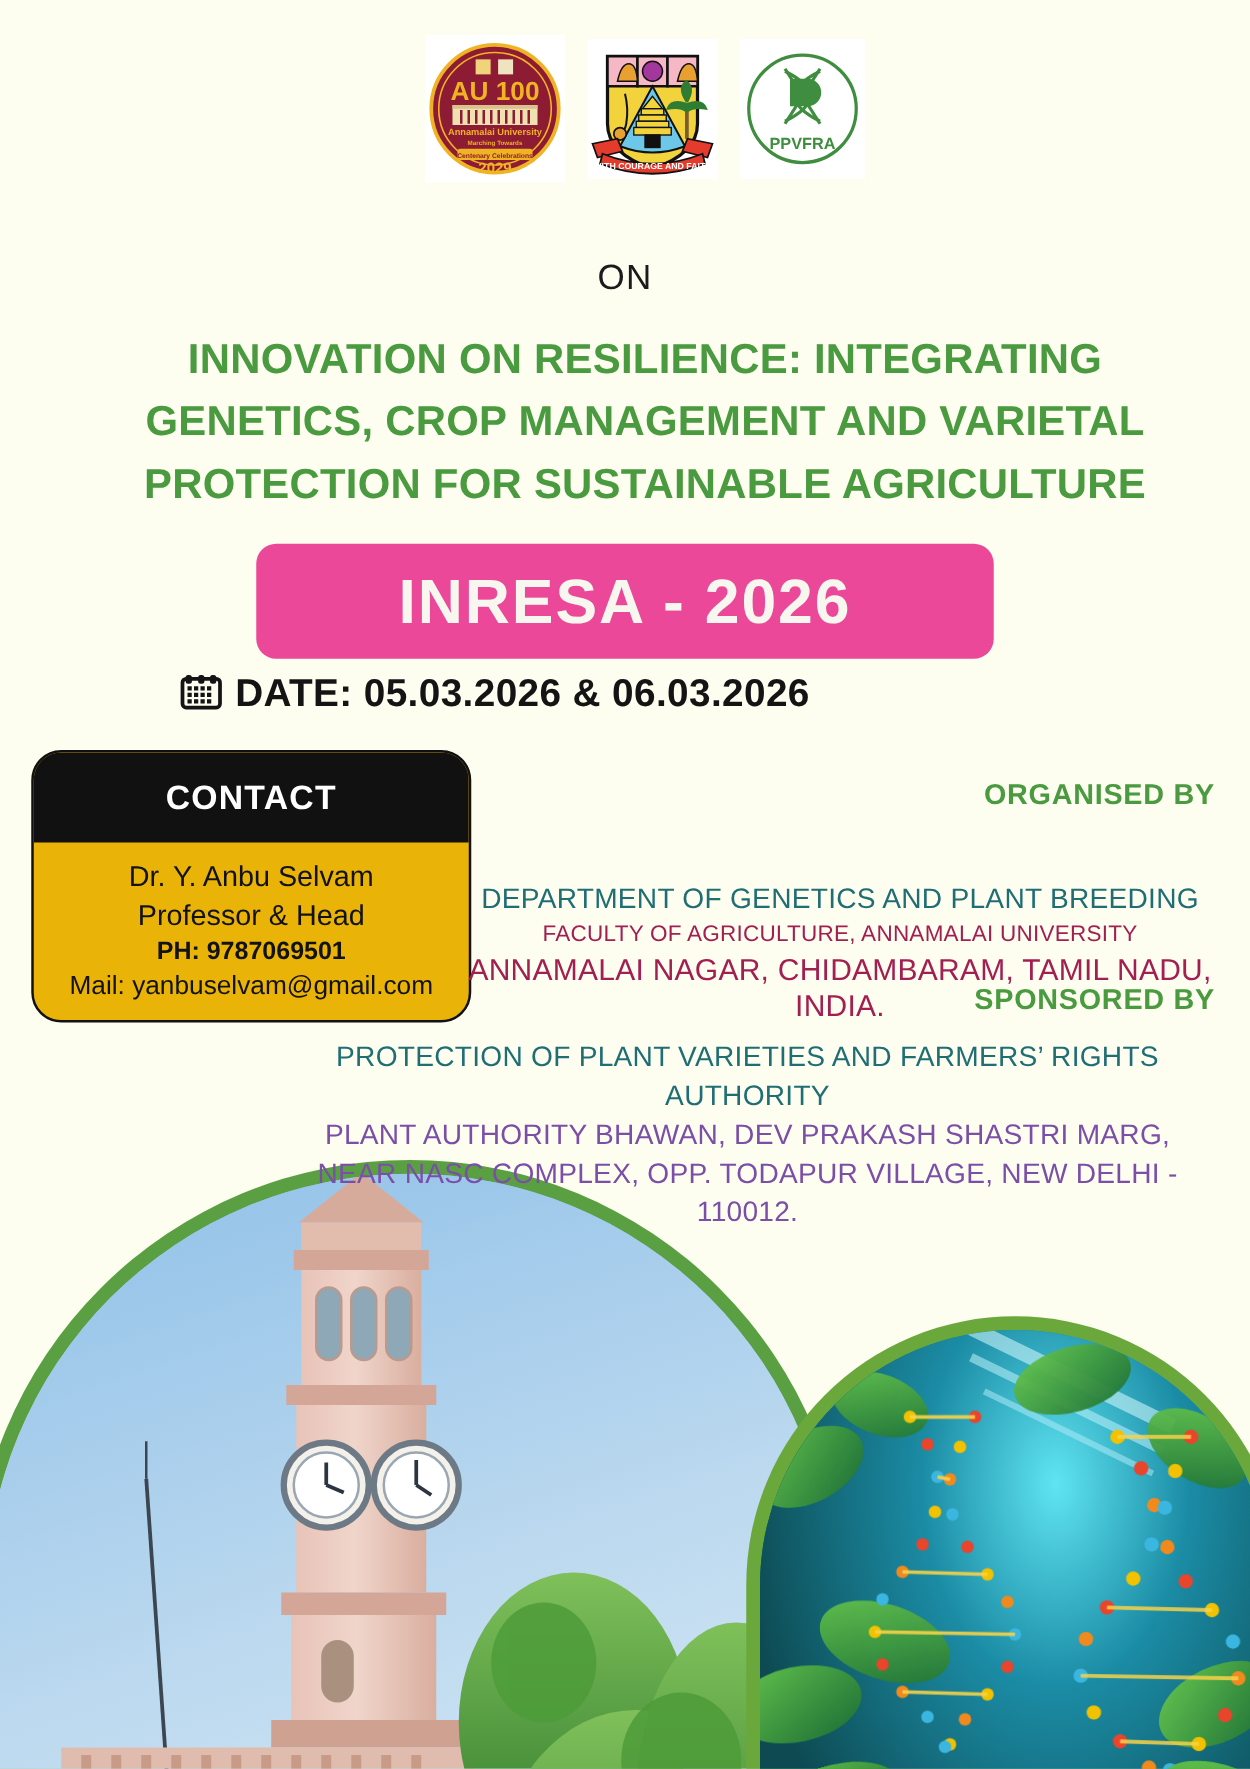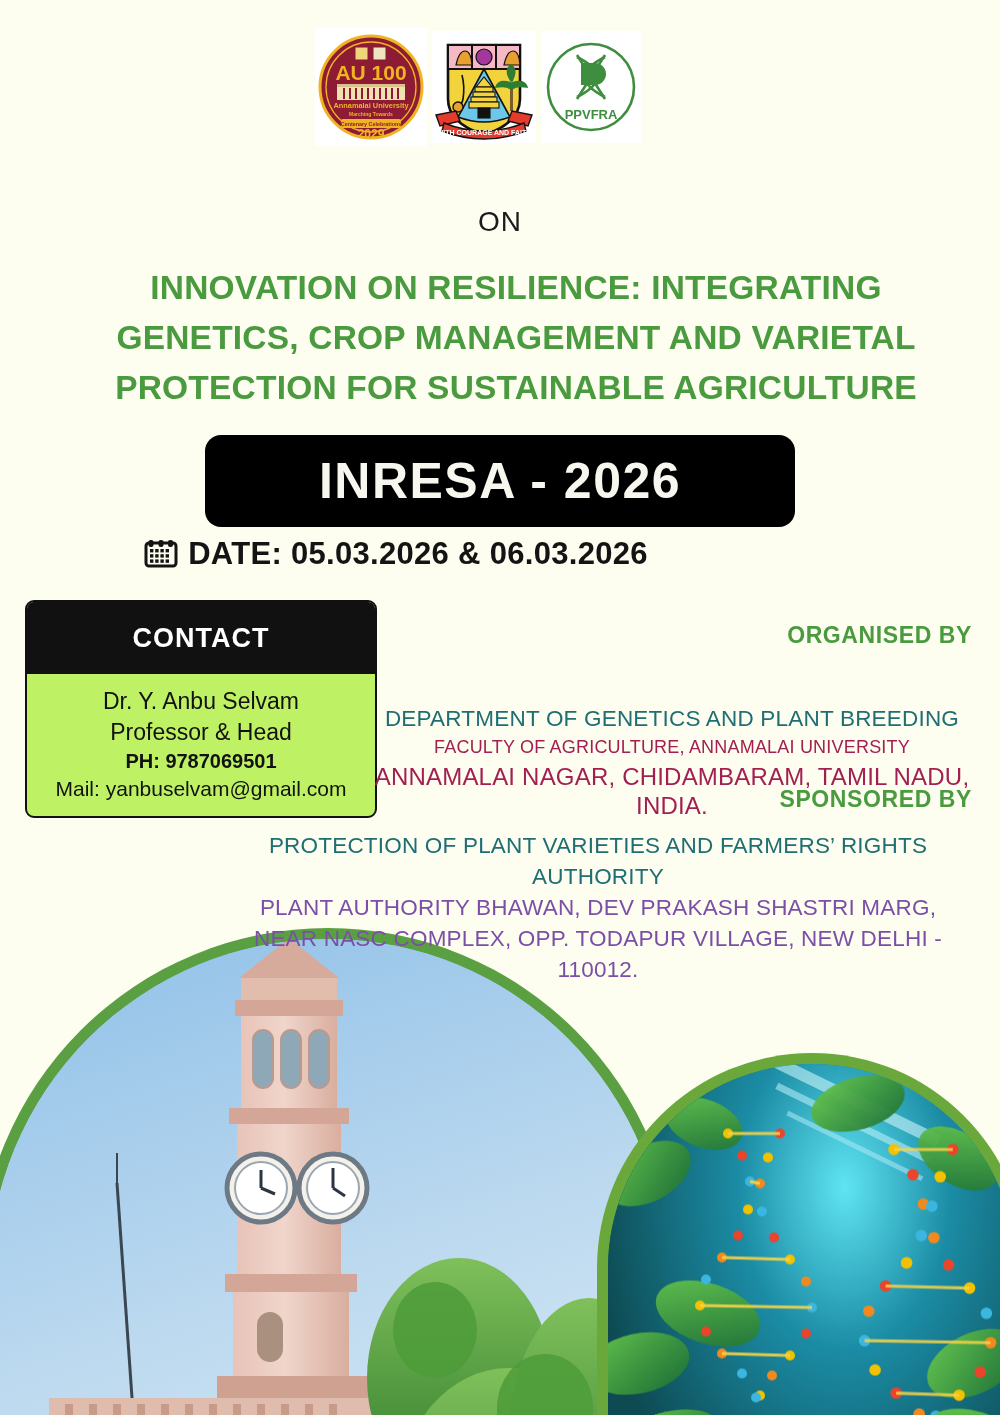--- a/index.html
+++ b/index.html
@@ -70,22 +70,23 @@
 
   
   .logo-row {
     position: absolute;
     left: 0;
     top: 28px;
     width: 955px;
     display: flex;
     justify-content: center;
     align-items: center;
-    gap: 5px;
+    gap: 18px;
     z-index: 6;
+    padding-left: 38px;
   }
   .logo-box {
     background: #ffffff;
     display: flex;
     align-items: center;
     justify-content: center;
   }
   .logo-au { width: 112px; height: 118px; }
   .logo-crest { width: 104px; height: 112px; }
   .logo-ppv { width: 100px; height: 112px; }
@@ -129,21 +130,21 @@
     z-index: 5;
   }
 
   
   .banner {
     position: absolute;
     left: 205px;
     top: 435px;
     width: 590px;
     height: 92px;
-    background: #000000;
+    background: #ec4899;
     border-radius: 16px;
     display: flex;
     align-items: center;
     justify-content: center;
     z-index: 5;
   }
   .banner-text {
     color: #f7f7ef;
     font-size: 50px;
     font-weight: bold;
@@ -169,22 +170,22 @@
     letter-spacing: 0.3px;
     color: #141414;
   }
 
   
   .contact-card {
     position: absolute;
     left: 25px;
     top: 600px;
     width: 348px;
-    border-radius: 9px;
-    background: #bef264;
+    border-radius: 24px;
+    background: #eab308;
     border: 2.5px solid #111111;
     overflow: hidden;
     z-index: 5;
   }
   .contact-head {
     background: #111111;
     height: 72px;
     display: flex;
     align-items: center;
     justify-content: center;

